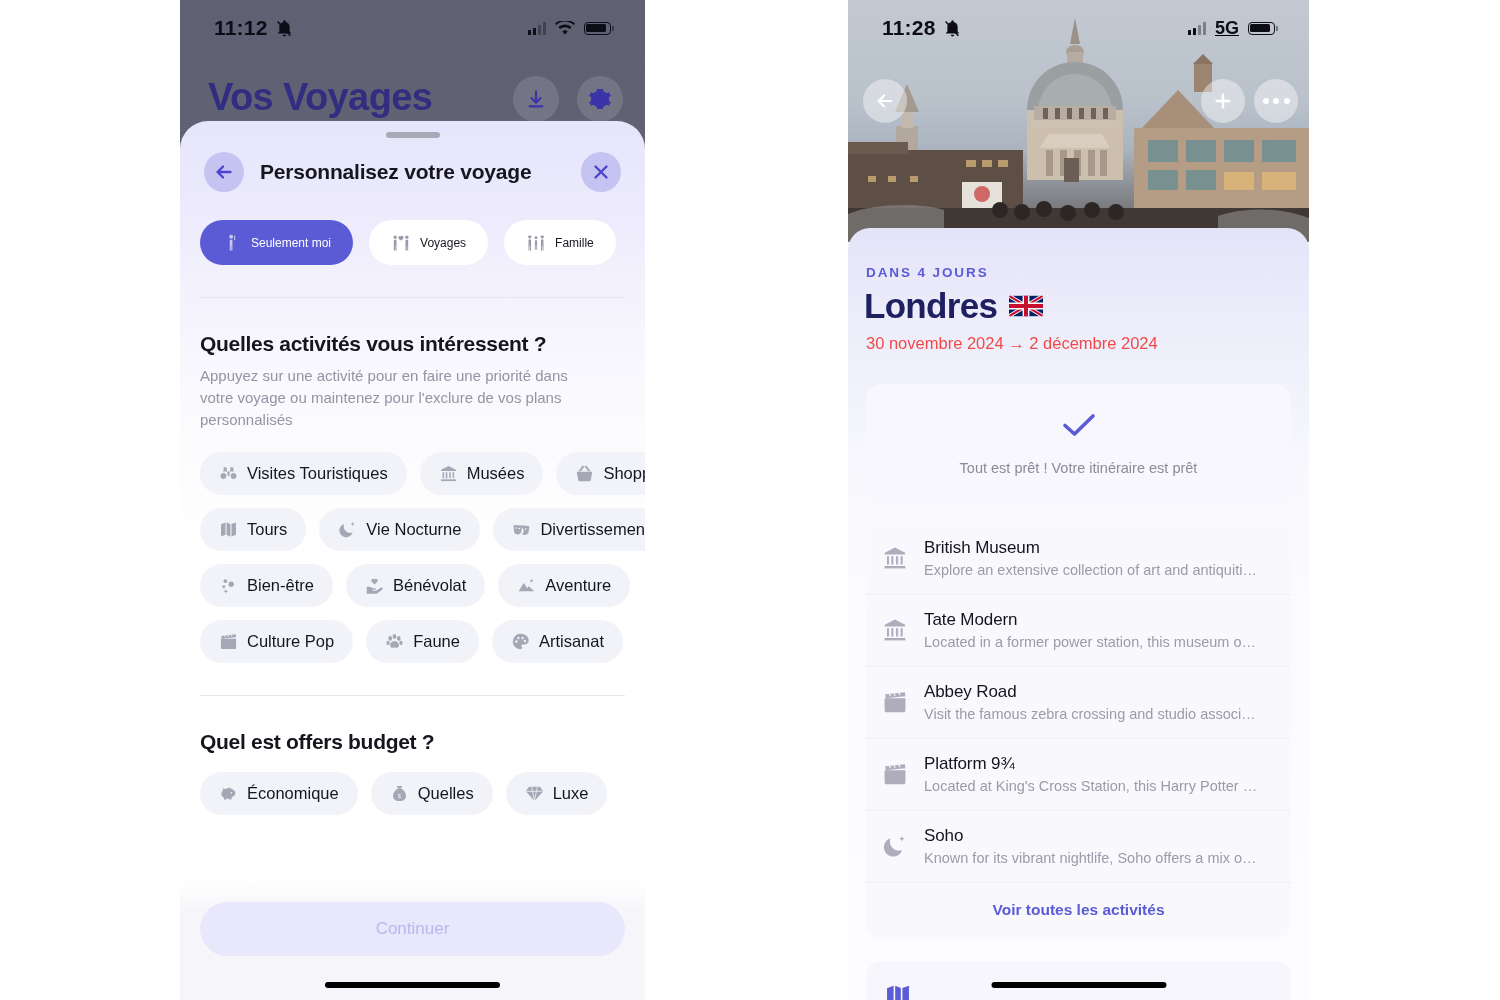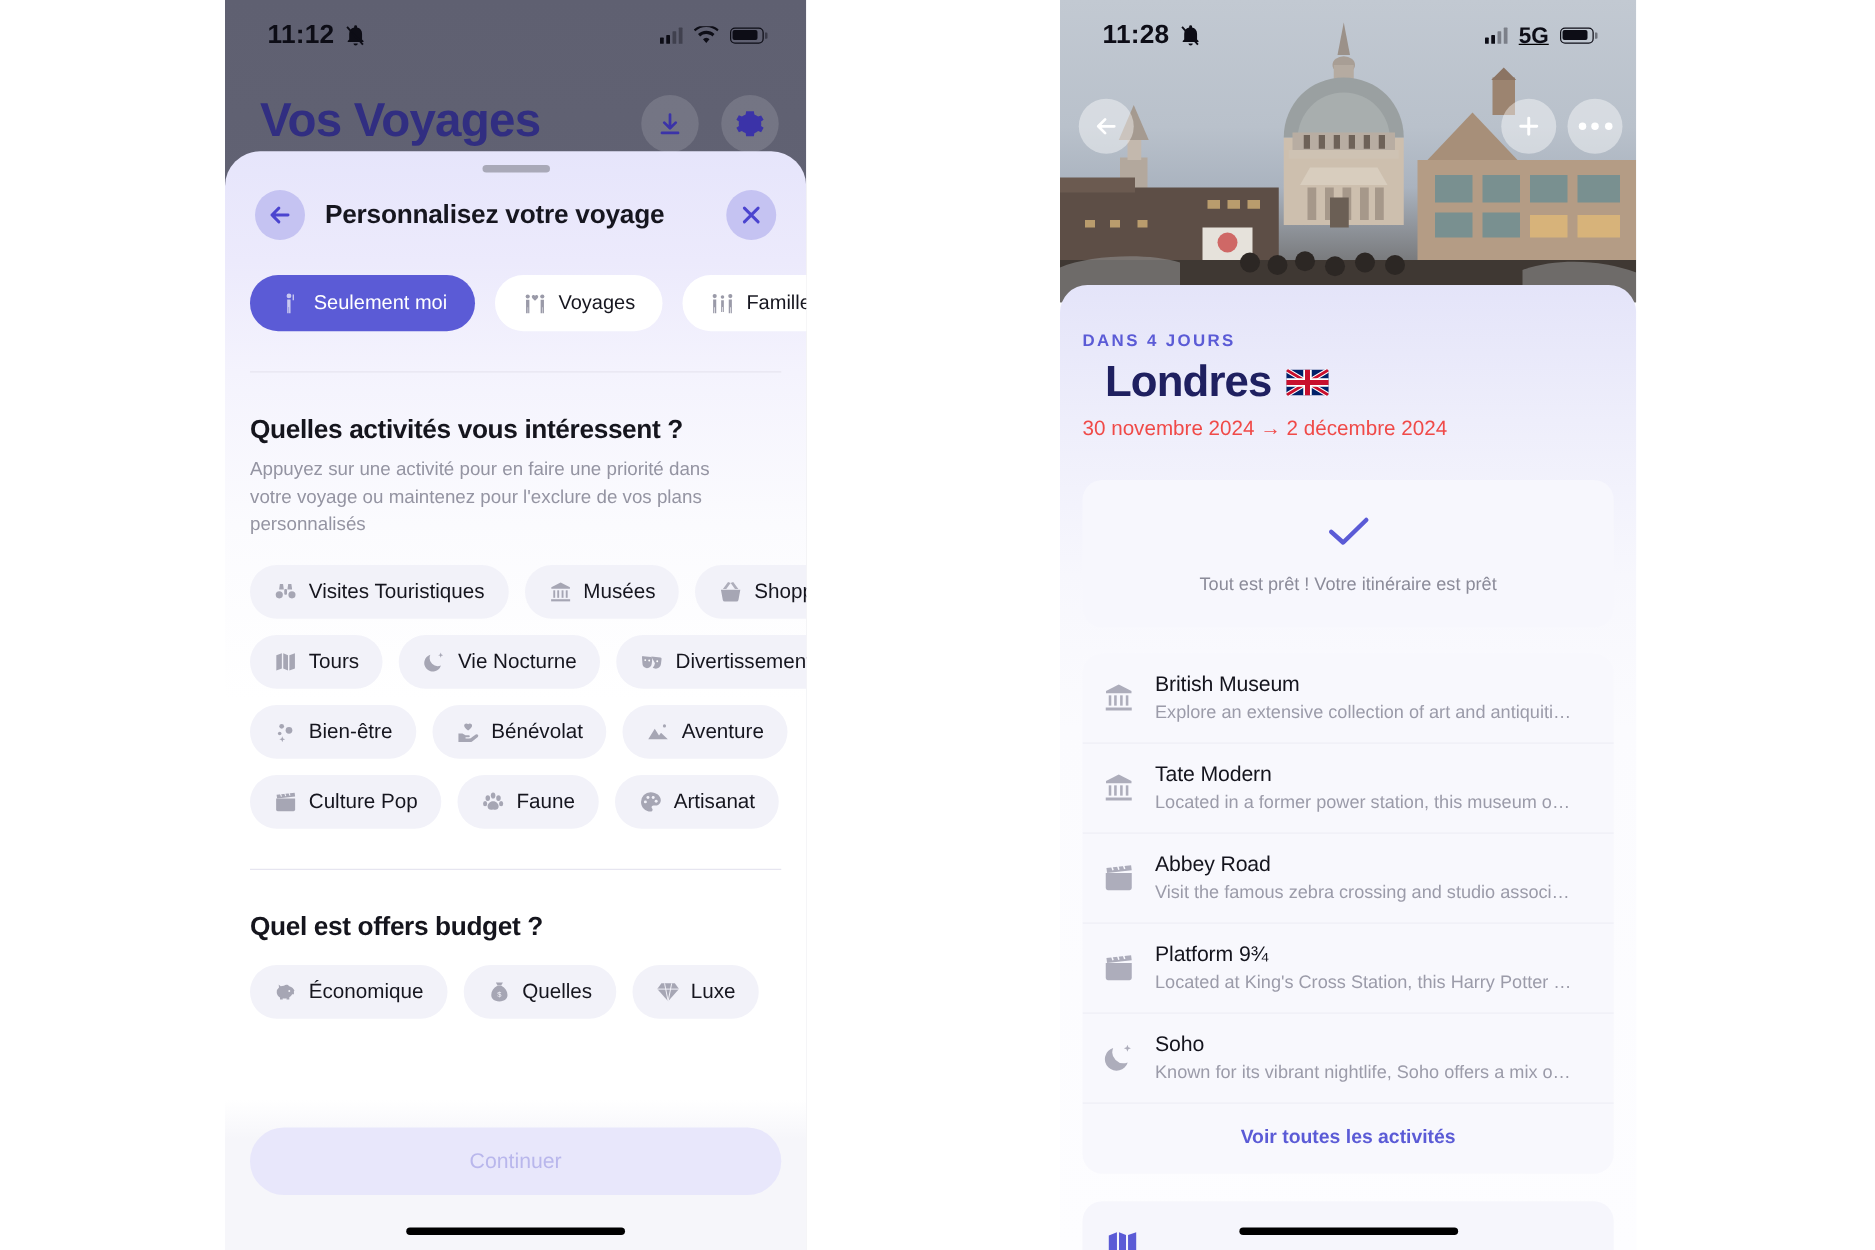--- a/index.html
+++ b/index.html
@@ -73,21 +73,21 @@
     width:40px; height:40px; border-radius:50%; background:#c5c3f2;
     display:flex; align-items:center; justify-content:center; flex:0 0 auto;
   }
   .circ-btn svg { width:22px; height:22px; }
   .sheet-title { font-size:21px; font-weight:700; color:#16161f; letter-spacing:-.2px; flex:1; }
 
   .seg-row { display:flex; gap:16px; padding: 28px 0 0 20px; }
   .seg {
     display:flex; align-items:center; gap:9px;
     height:45px; padding: 0 22px; border-radius: 23px;
-    background:#ffffff; color:#16161f; font-size:16px; font-weight:500;
+    background:#ffffff; color:#16161f; font-size:12px; font-weight:500;
     white-space:nowrap; flex:0 0 auto;
   }
   .seg.active { background:#5b5bd6; color:#ffffff; }
   .seg .gi { width:20px; height:20px; fill:#9a9aa8; flex:0 0 auto; }
   .seg.active .gi { fill:#c9c9f0; }
 
   .divider { height:1px; background:#e6e5f0; margin: 32px 20px 0 20px; }
 
   .sec-title { font-size:21px; font-weight:700; color:#15151d; padding: 34px 20px 0 20px; letter-spacing:-.3px; }
   .sec-sub { font-size:15px; color:#9494a2; line-height:1.45; padding: 9px 20px 0 20px; max-width: 430px; }
@@ -133,21 +133,21 @@
   .dots3 { display:flex; gap:4.5px; }
   .dots3 i { width:6px;height:6px;border-radius:50%;background:#fff;display:block; }
 
   
   .rbody {
     position:absolute; left:0; right:0; top:228px; bottom:0;
     background: linear-gradient(180deg,#e4e4f9 0%, #eeeefb 14%, #f7f7fd 30%, #fbfbfe 46%, #fdfdff 100%);
     border-radius: 22px 22px 0 0; overflow:hidden;
   }
   .eyebrow { font-size:13.5px; font-weight:700; letter-spacing:1.9px; color:#5b5bd6; padding: 37px 0 0 18px; }
-  .city-row { display:flex; align-items:center; gap:12px; padding: 6px 0 0 36px; }
+  .city-row { display:flex; align-items:center; gap:12px; padding: 6px 0 0 16px; }
   .city { font-size:35px; font-weight:800; color:#1f2060; letter-spacing:-.7px; }
   .flag { width:34px; height:22px; border-radius:3px; display:block; }
   .dates { font-size:16.5px; font-weight:500; color:#f04a48; padding: 8px 0 0 18px; }
 
   .ready-card {
     margin: 31px 18px 0 18px; background:#f7f7fd; border-radius:16px;
     padding: 28px 0 26px; text-align:center;
   }
   .check { width:34px; height:26px; margin: 0 auto; display:block; }
   .ready-text { font-size:14.5px; color:#8b8b99; margin-top: 22px; }

